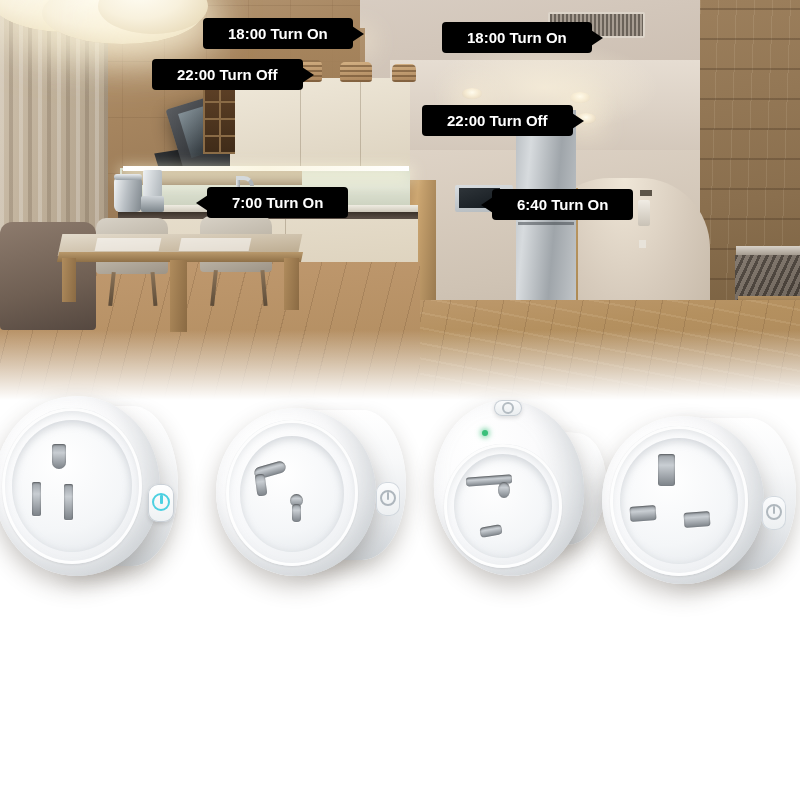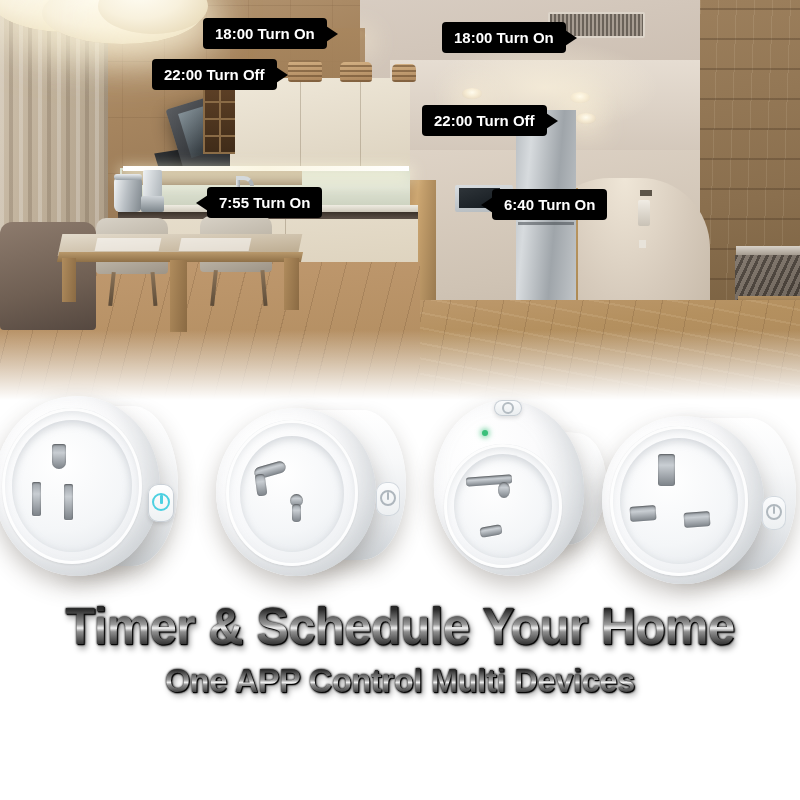--- a/index.html
+++ b/index.html
@@ -192,21 +192,21 @@
   .chair-dark{ position:absolute; border-radius:12px 12px 4px 4px;
     background:linear-gradient(165deg,#8d7b6d 0%,#6f5f53 60%,#554840 100%); }
   .chair-leg{ position:absolute; width:4px; background:linear-gradient(180deg,#8a7358,#5e4c38); }
   .placemat{ position:absolute; background:rgba(255,255,255,.55); transform:skewX(-12deg); }
 
   
   .bubble{
     position:absolute; z-index:80;
     background:#000; color:#fff;
     font-weight:bold; font-size:15px; line-height:1;
-    padding:8px 12px; white-space:nowrap;
+    padding:8px 25px; white-space:nowrap;
     border-radius:4px;
     font-family:"Liberation Sans","DejaVu Sans",sans-serif;
   }
   .bubble .tail{ position:absolute; width:0; height:0; }
   .bubble.tail-left .tail{
     left:-11px; top:50%; margin-top:-8px;
     border-top:8px solid transparent; border-bottom:8px solid transparent;
     border-right:12px solid #000;
   }
   .bubble.tail-right .tail{
@@ -382,21 +382,21 @@
       <span>18:00 Turn On</span>
     </div>
 
     <div class="bubble tail-right" style="left:422px;top:105px;">
       <span class="tail"></span>
       <span>22:00 Turn Off</span>
     </div>
 
     <div class="bubble tail-left" style="left:207px;top:187px;">
       <span class="tail"></span>
-      <span>7:55 Turn On</span>
+      <span>7:00 Turn On</span>
     </div>
 
     <div class="bubble tail-left" style="left:492px;top:189px;">
       <span class="tail"></span>
       <span>6:40 Turn On</span>
     </div>
   </div>
 
   <div class="plugs">
 
@@ -452,18 +452,14 @@
       <div class="slot" style="left:32px;top:94px;width:26px;height:15px;border-radius:3px;transform:rotate(-4deg);"></div>
       <div class="slot" style="left:86px;top:100px;width:26px;height:15px;border-radius:3px;transform:rotate(-4deg);"></div>
       <div class="pwr-btn" style="left:164px;top:84px;width:24px;height:34px;background:linear-gradient(180deg,#fbfcfd,#eceff1);box-shadow:inset 0 0 0 1px rgba(205,212,218,.85);">
         <div class="pwr-glyph" style="left:4px;top:8px;width:16px;height:16px;border:2px solid #b0b8be;"></div>
         <div style="position:absolute;left:11px;top:10px;width:2px;height:8px;background:#b0b8be;border-radius:1px;"></div>
       </div>
     </div>
 
   </div>
 
-  <div class="headline-wrap">
-    <div class="headline">Timer &amp; Schedule Your Home</div>
-    <div class="subline">One APP Control Multi Devices</div>
-  </div>
 
 </div>
 
 </body></html>

